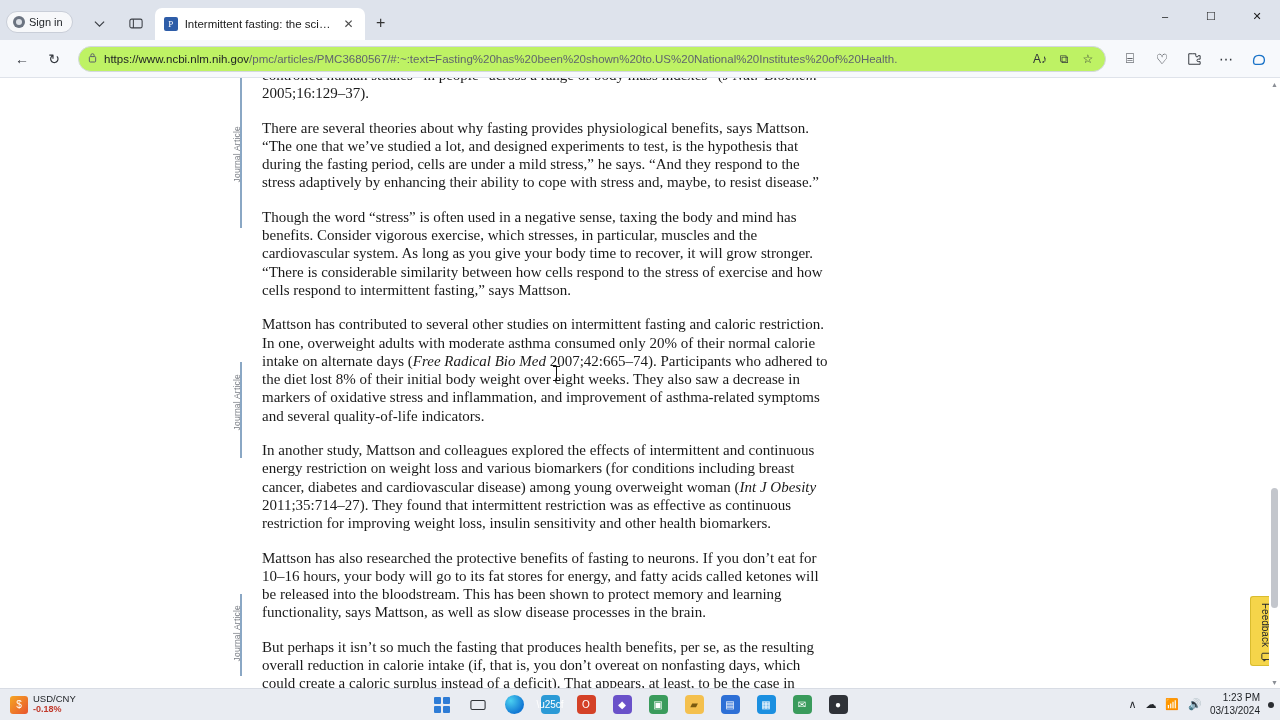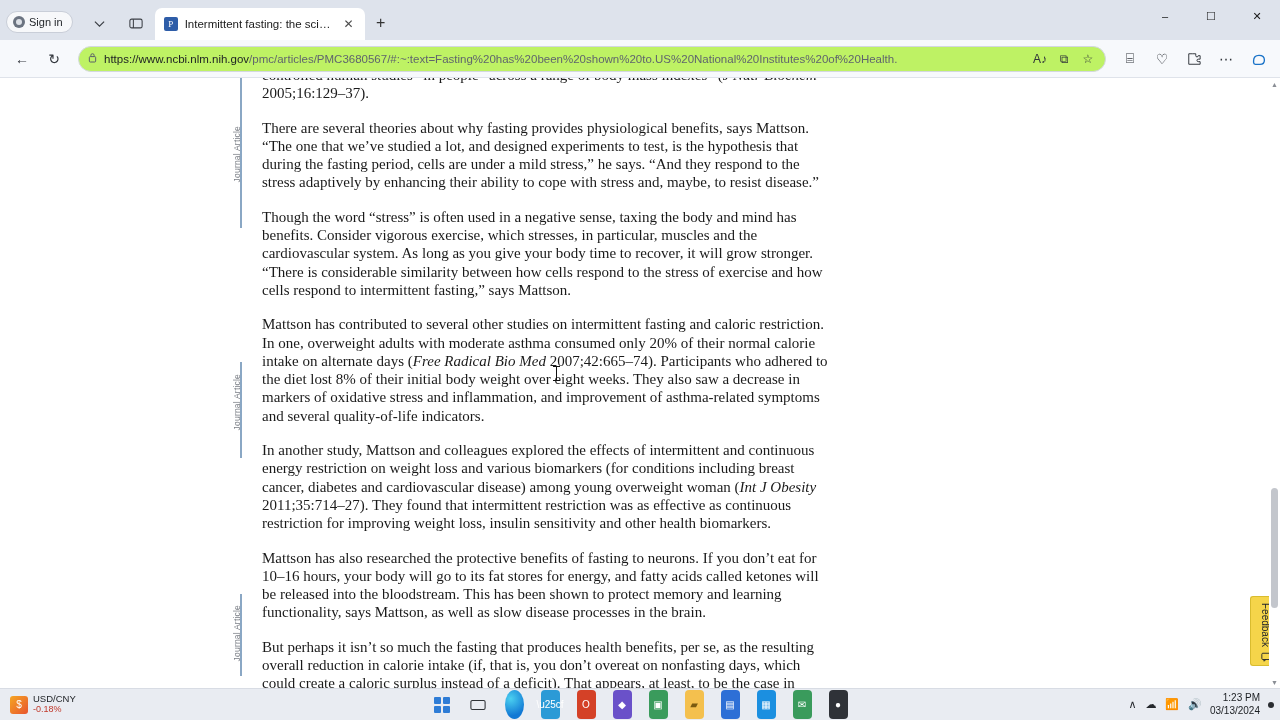--- a/index.html
+++ b/index.html
@@ -382,21 +382,21 @@
   }
   .win-logo {
     width: 16px; height: 16px;
     display: grid;
     grid-template-columns: 1fr 1fr;
     grid-template-rows: 1fr 1fr;
     gap: 2px;
   }
   .win-logo i { background: #2e7cd6; display: block; border-radius: 1px; }
   
-  .g { width: 19px; height: 29px; border-radius: 4px; display:flex; align-items:center; justify-content:center; font-size:10px; color:#fff;text-align:right; }
+  .g { width: 19px; height: 19px; border-radius: 4px; display:flex; align-items:center; justify-content:center; font-size:10px; color:#fff;text-align:right; }
   .g.edge { background: radial-gradient(circle at 30% 30%, #4bd0f0, #1178d4 70%); border-radius: 50%; }
   .g.files { background: #f4c04e; color:#7a5a10; }
   .g.store { background: #2d6fd6; }
   .g.office { background: #d44127; }
   .g.mail { background: #1b8fe0; }
   .g.edu { background: #3a9b5c; }
   .g.tool { background: #6a51c9; }
   .g.misc { background: #2b9ad6; }
   .g.dark { background: #2f3238; }
 </style>
@@ -514,21 +514,21 @@
       <div class="thumb"></div>
       <div class="arrow" style="bottom:0;">▼</div>
     </div>
   </div>
 
   <div class="taskbar">
     <div class="stock">
       <span class="sicon">$</span>
       <span class="stxt">
         <span class="s1" style="display:block;">USD/CNY</span>
-        <span class="s2" style="display:block;">-0.18%</span>
+        <span class="s2" style="display:block;font-weight:bold;">-0.18%</span>
       </span>
     </div>
 
     <div class="tb-center">
       <div class="tb-icon">
         <span class="win-logo">
             <i></i>
             <i></i>
             <i></i>
             <i></i>

